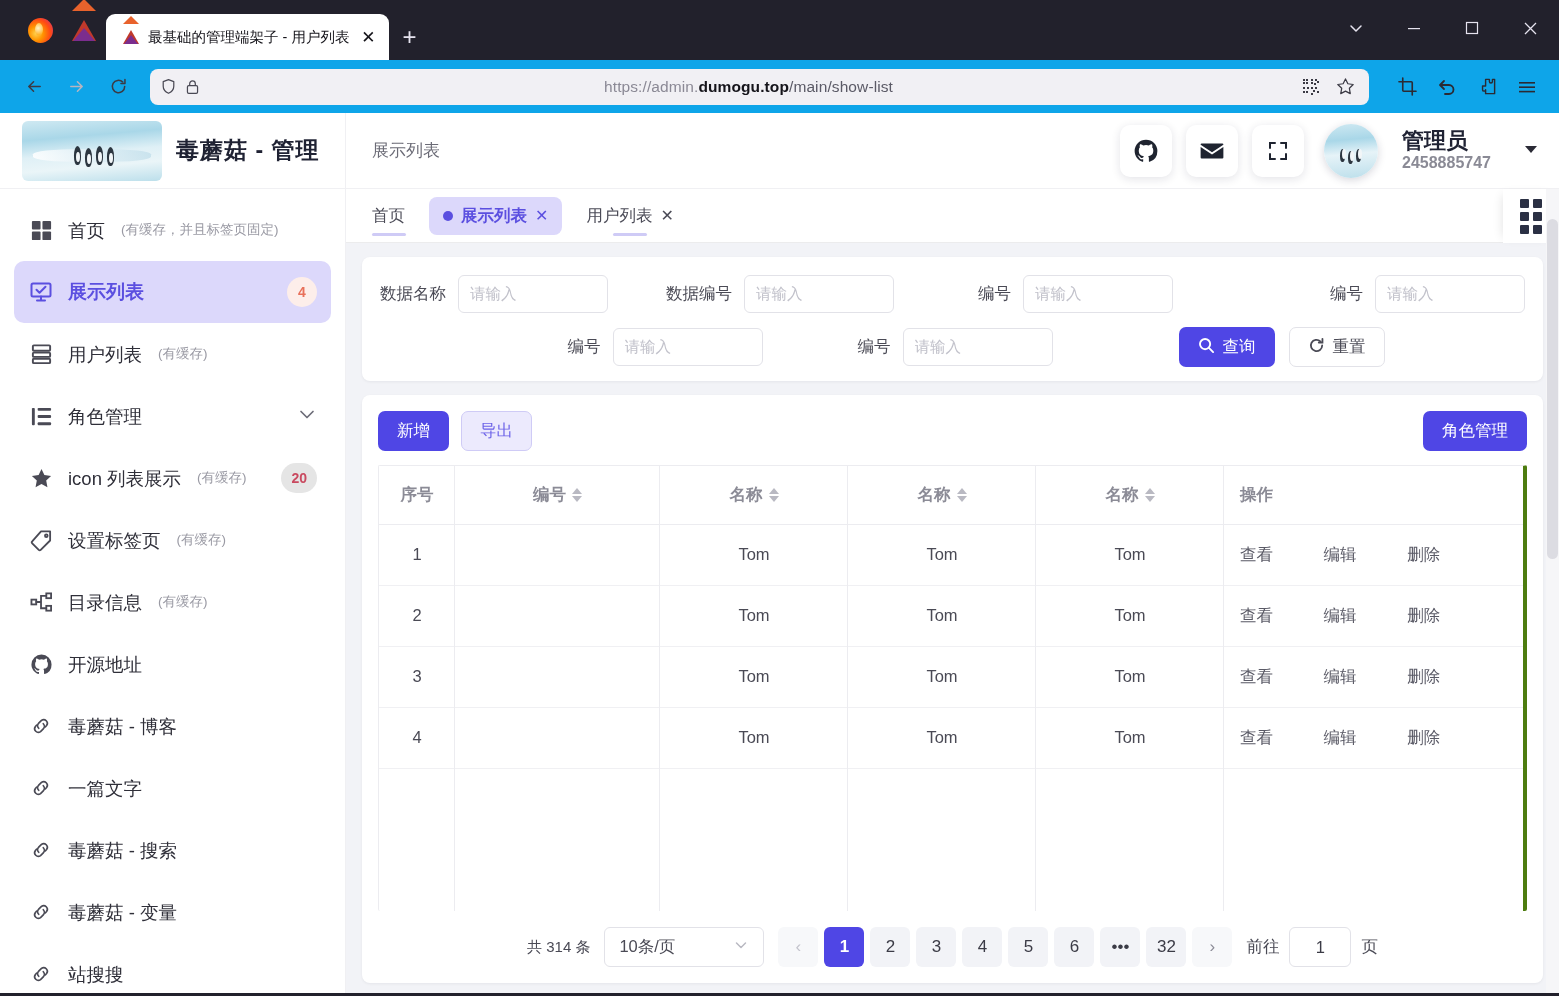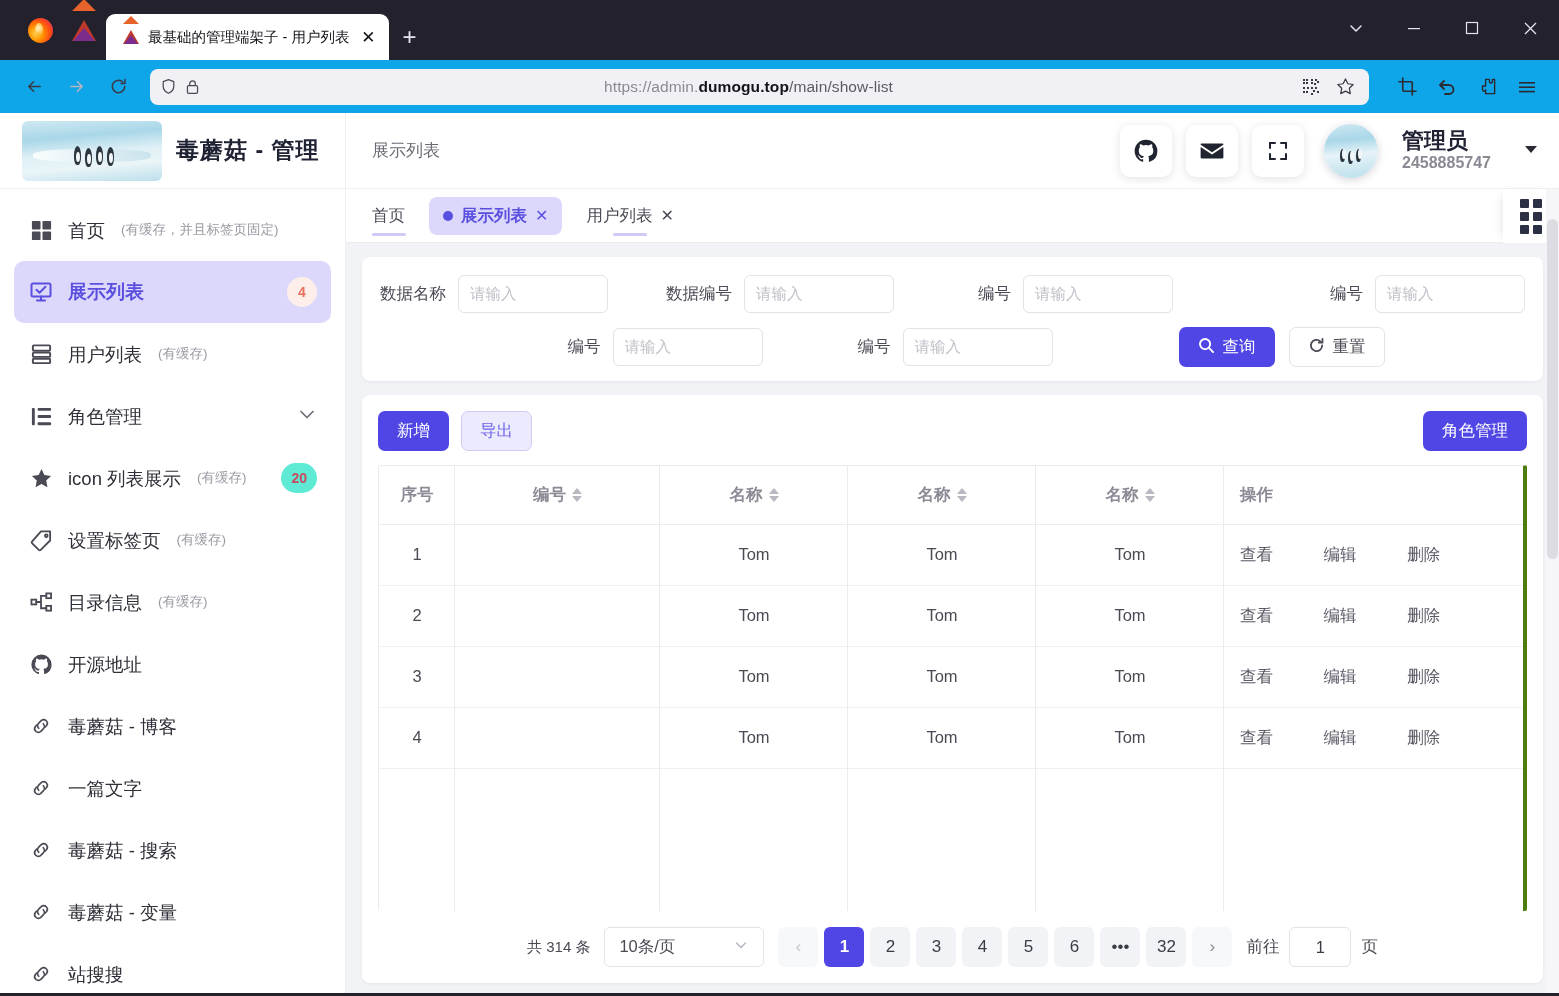--- a/index.html
+++ b/index.html
@@ -141,21 +141,21 @@
   .mi-label { font-size: 18.5px; color: #2f2f39; white-space: nowrap; }
   .mi-sub { font-size: 13.5px; color: #9a9aa4; margin-left: 2px; }
   .menu-item.active { background: #dcd8fb; }
   .menu-item.active .mi-label { color: #5b4fe0; font-weight: 700; font-size: 19px; }
   .menu-item.active .mi-icon { color: #5b4fe0; }
   .badge {
     margin-left: auto; min-width: 30px; height: 30px; border-radius: 15px;
     background: #fdeeea; color: #e8705a; font-size: 14px; font-weight: 700;
     display:flex;align-items:center;justify-content:center; padding: 0 10px;
   }
-  .badge.pink { background:#5eead4; color:#c9495f; }
+  .badge.pink { background:#e5e5e5; color:#c9495f; }
   .chev { margin-left: auto; color:#6d6d78; }
 
   
   .main { flex: 1 1 auto; background: #f2f3f7; min-width: 0; display:flex; flex-direction:column; position:relative; }
 
   .tabbar {
     height: 54px; background:#fff; display:flex; align-items:center; gap: 10px;
     padding-left: 12px; border-bottom: 1px solid #ececed; position:relative;
   }
   .vtab {

